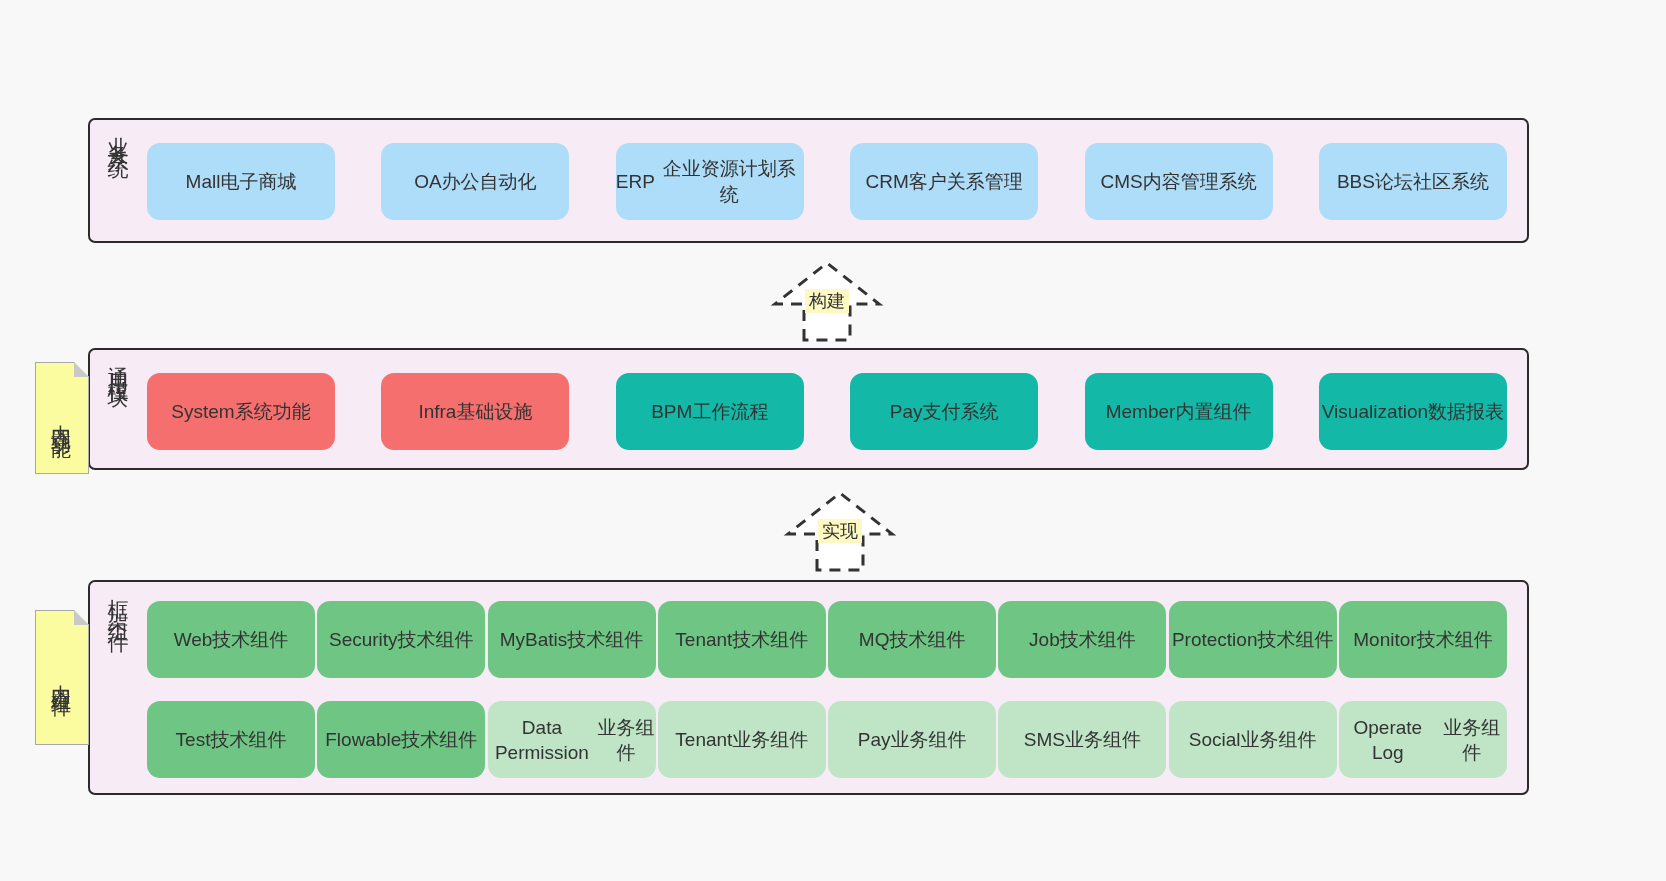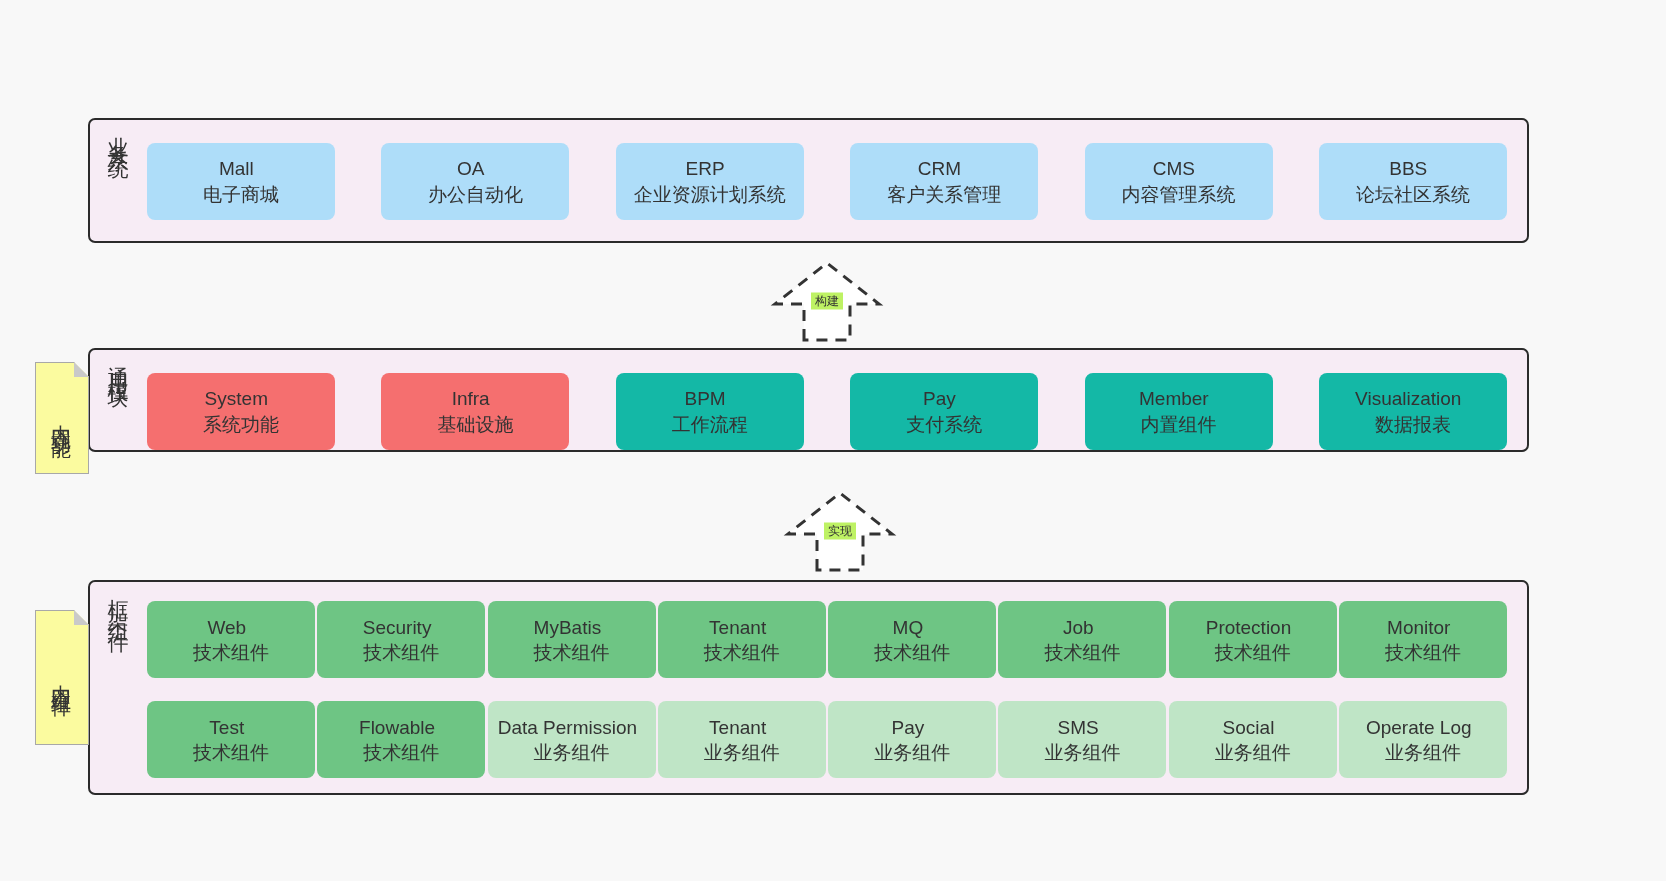--- a/index.html
+++ b/index.html
@@ -17,21 +17,21 @@
   
   .layer{
     position:absolute;
     left:88px;width:1441px;
     background:#f7ecf5;
     border:2px solid #2b2b2b;
     border-radius:7px;
     box-sizing:border-box;
   }
   .layer-business{top:118px;height:125px;}
-  .layer-modules{top:348px;height:104px;}
+  .layer-modules{top:348px;height:122px;}
   .layer-framework{top:580px;height:215px;}
   .layer-title{
     position:absolute;
     left:14px;top:0;bottom:0;
     display:flex;align-items:center;
     writing-mode:vertical-lr;
     text-orientation:upright;
     font-size:21px;
     letter-spacing:0.32em;
     color:#333;
@@ -43,23 +43,23 @@
     display:flex;
     justify-content:space-between;
   }
   .layer-business .boxes-row,
   .layer-modules .boxes-row{top:23px;}
   .row-1{top:19px;}
   .row-2{top:119px;}
   
   .box{
     width:188px;height:77px;
-    border-radius:8px;
-    display:flex;flex-direction:column;
-    justify-content:center;
+    border-radius:13px;
+    display:flex;flex-direction:row;
+    align-items:center;justify-content:center;
     text-align:center;
     font-size:19px;line-height:26px;
     color:#333;
   }
   .box-sm{width:168px;height:77px;line-height:25px;}
   .box .box-name{display:block;max-width:95%;}
   .box .box-desc{display:block;}
   .blue{background:#aeddf9;}
   .red{background:#f56f6f;}
   .pink{background:#14b8a6;}
@@ -96,23 +96,23 @@
     position:absolute;
     width:140px;height:86px;
   }
   .arrow-build{left:757px;top:256px;}
   .arrow-implement{left:770px;top:486px;}
   .arrow svg{display:block;width:100%;height:100%;}
   .arrow-label{
     position:absolute;
     left:50%;top:52%;
     transform:translate(-50%,-50%);
-    background:#bef264;
+    background:#fef9c3;
     padding:0 4px;
-    font-size:12px;
+    font-size:18px;
     color:#333;
     white-space:nowrap;
   }
 </style>
 </head>
 <body>
 
 <div class="stage">
 
   <div class="layer layer-business">

